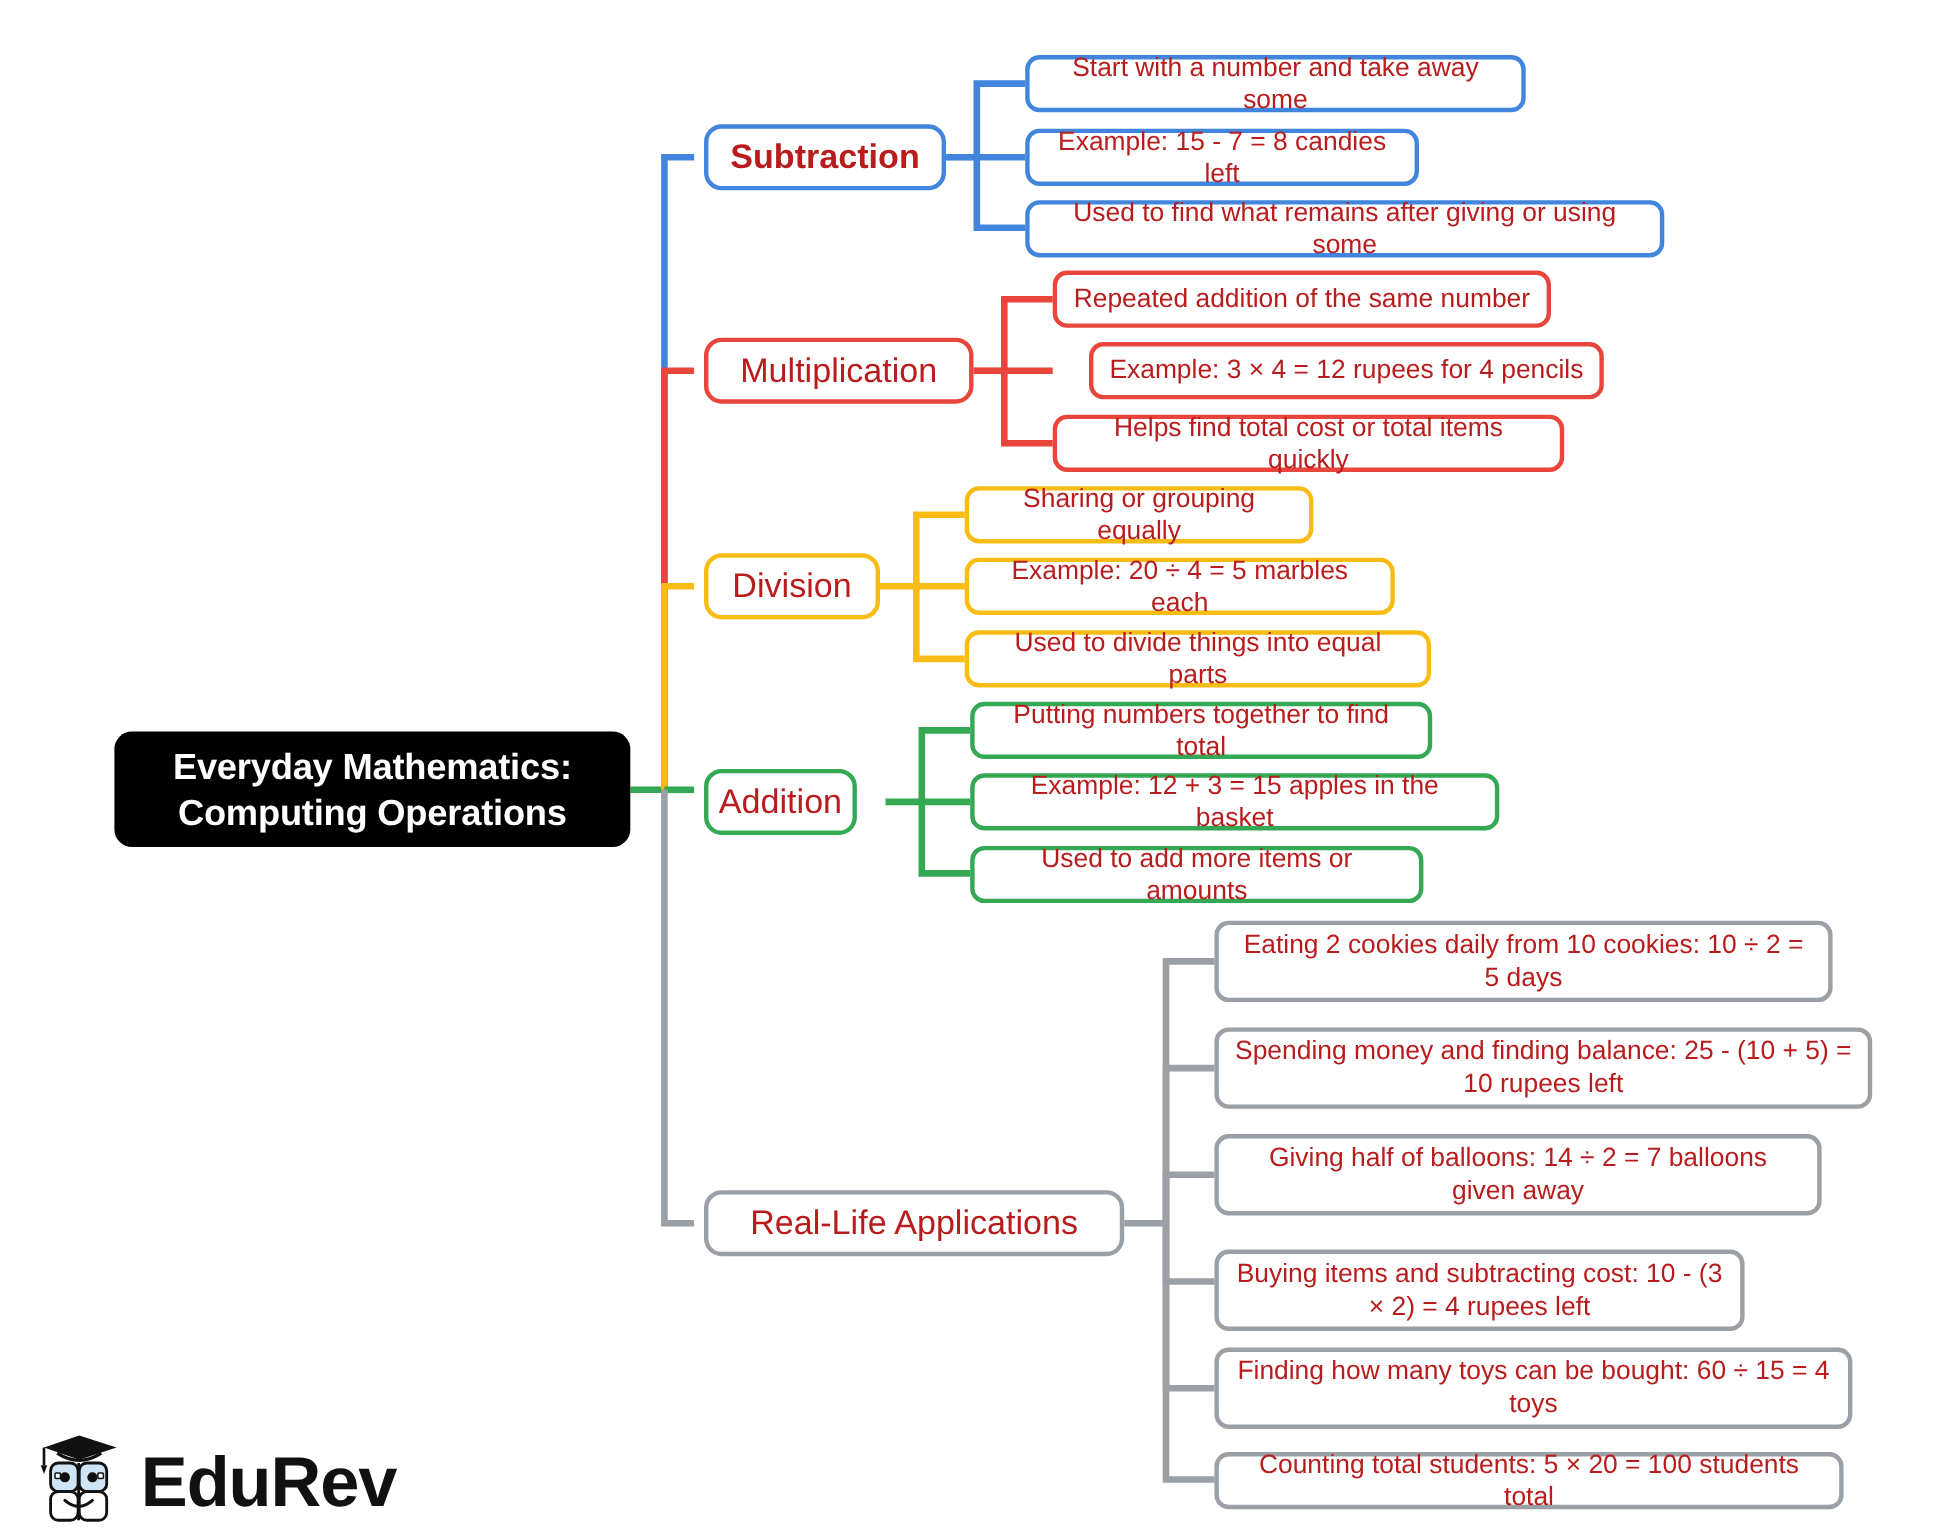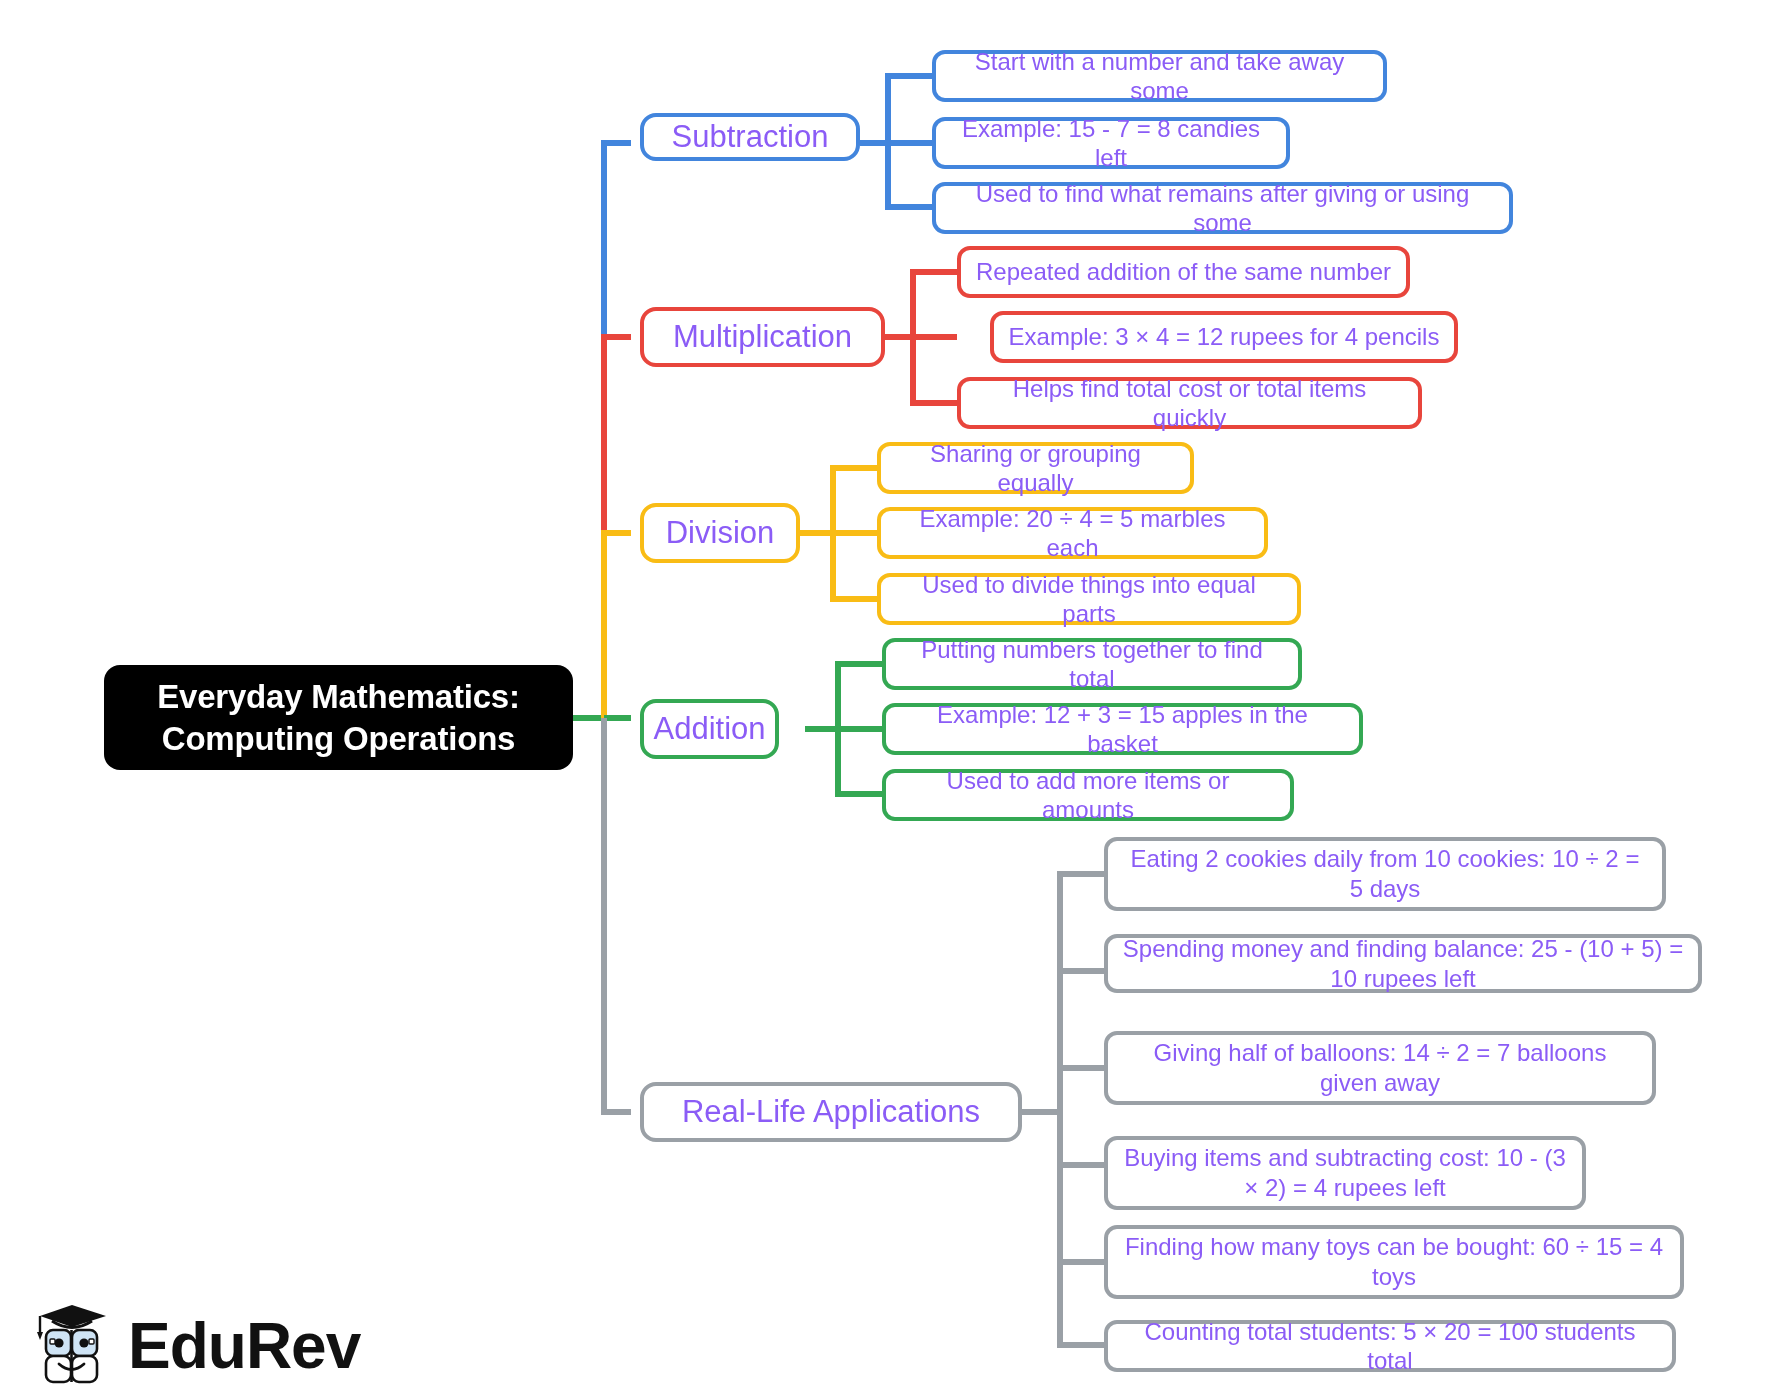--- a/index.html
+++ b/index.html
@@ -28,21 +28,21 @@
 
   
   .node {
     position: absolute;
     box-sizing: border-box;
     background: #ffffff;
     display: flex;
     align-items: center;
     justify-content: center;
     text-align: center;
-    color: #8b5cf6;
+    color: #b91c1c;
     line-height: 1.22;
   }
 
   .root-node {
     background: #000000;
     color: #ffffff;
     font-weight: bold;
     font-size: 33px;
     border-radius: 16px;
     padding: 6px 0;
@@ -129,21 +129,21 @@
     <path d="M1060 1112 V1165 H1104" stroke="#9aa0a6" stroke-width="6"></path>
     <path d="M1060 1112 V1262 H1104" stroke="#9aa0a6" stroke-width="6"></path>
     <path d="M1060 1112 V1345 H1104" stroke="#9aa0a6" stroke-width="6"></path>
   </svg>
 
   <div class="node root-node" style="left:104px; top:665px; width:469px; height:105px; flex-direction:column;">
     <span>Everyday Mathematics:</span>
     <span>Computing Operations</span>
   </div>
 
-  <div class="node branch-node" style="left:640px; top:113px; width:220px; height:48px; border-color:#4285dd;">Subtraction</div>
+  <div class="node branch-node" style="left:640px; top:113px; width:220px; height:60px; border-color:#4285dd;font-weight:bold;">Subtraction</div>
 
   <div class="node leaf-node" style="left:932px; top:50px; width:455px; height:52px; border-color:#4285dd;">Start with a number and take away some</div>
 
   <div class="node leaf-node" style="left:932px; top:117px; width:358px; height:52px; border-color:#4285dd;">Example: 15 - 7 = 8 candies left</div>
 
   <div class="node leaf-node" style="left:932px; top:182px; width:581px; height:52px; border-color:#4285dd;">Used to find what remains after giving or using some</div>
 
   <div class="node branch-node" style="left:640px; top:307px; width:245px; height:60px; border-color:#e8453c;">Multiplication</div>
 
   <div class="node leaf-node" style="left:957px; top:246px; width:453px; height:52px; border-color:#e8453c;">Repeated addition of the same number</div>
@@ -165,21 +165,21 @@
   <div class="node leaf-node" style="left:882px; top:638px; width:420px; height:52px; border-color:#34a853;">Putting numbers together to find total</div>
 
   <div class="node leaf-node" style="left:882px; top:703px; width:481px; height:52px; border-color:#34a853;">Example: 12 + 3 = 15 apples in the basket</div>
 
   <div class="node leaf-node" style="left:882px; top:769px; width:412px; height:52px; border-color:#34a853;">Used to add more items or amounts</div>
 
   <div class="node branch-node" style="left:640px; top:1082px; width:382px; height:60px; border-color:#9aa0a6;">Real-Life Applications</div>
 
   <div class="node leaf-node wrap" style="left:1104px; top:837px; width:562px; height:74px; border-color:#9aa0a6;">Eating 2 cookies daily from 10 cookies: 10 ÷ 2 = 5 days</div>
 
-  <div class="node leaf-node wrap" style="left:1104px; top:934px; width:598px; height:59px; border-color:#9aa0a6;">Spending money and finding balance: 25 - (10 + 5) = 10 rupees left</div>
+  <div class="node leaf-node wrap" style="left:1104px; top:934px; width:598px; height:74px; border-color:#9aa0a6;">Spending money and finding balance: 25 - (10 + 5) = 10 rupees left</div>
 
   <div class="node leaf-node wrap" style="left:1104px; top:1031px; width:552px; height:74px; border-color:#9aa0a6;">Giving half of balloons: 14 ÷ 2 = 7 balloons given away</div>
 
   <div class="node leaf-node wrap" style="left:1104px; top:1136px; width:482px; height:74px; border-color:#9aa0a6;">Buying items and subtracting cost: 10 - (3 × 2) = 4 rupees left</div>
 
   <div class="node leaf-node wrap" style="left:1104px; top:1225px; width:580px; height:74px; border-color:#9aa0a6;">Finding how many toys can be bought: 60 ÷ 15 = 4 toys</div>
 
   <div class="node leaf-node" style="left:1104px; top:1320px; width:572px; height:52px; border-color:#9aa0a6;">Counting total students: 5 × 20 = 100 students total</div>
 
   <div id="logo">

